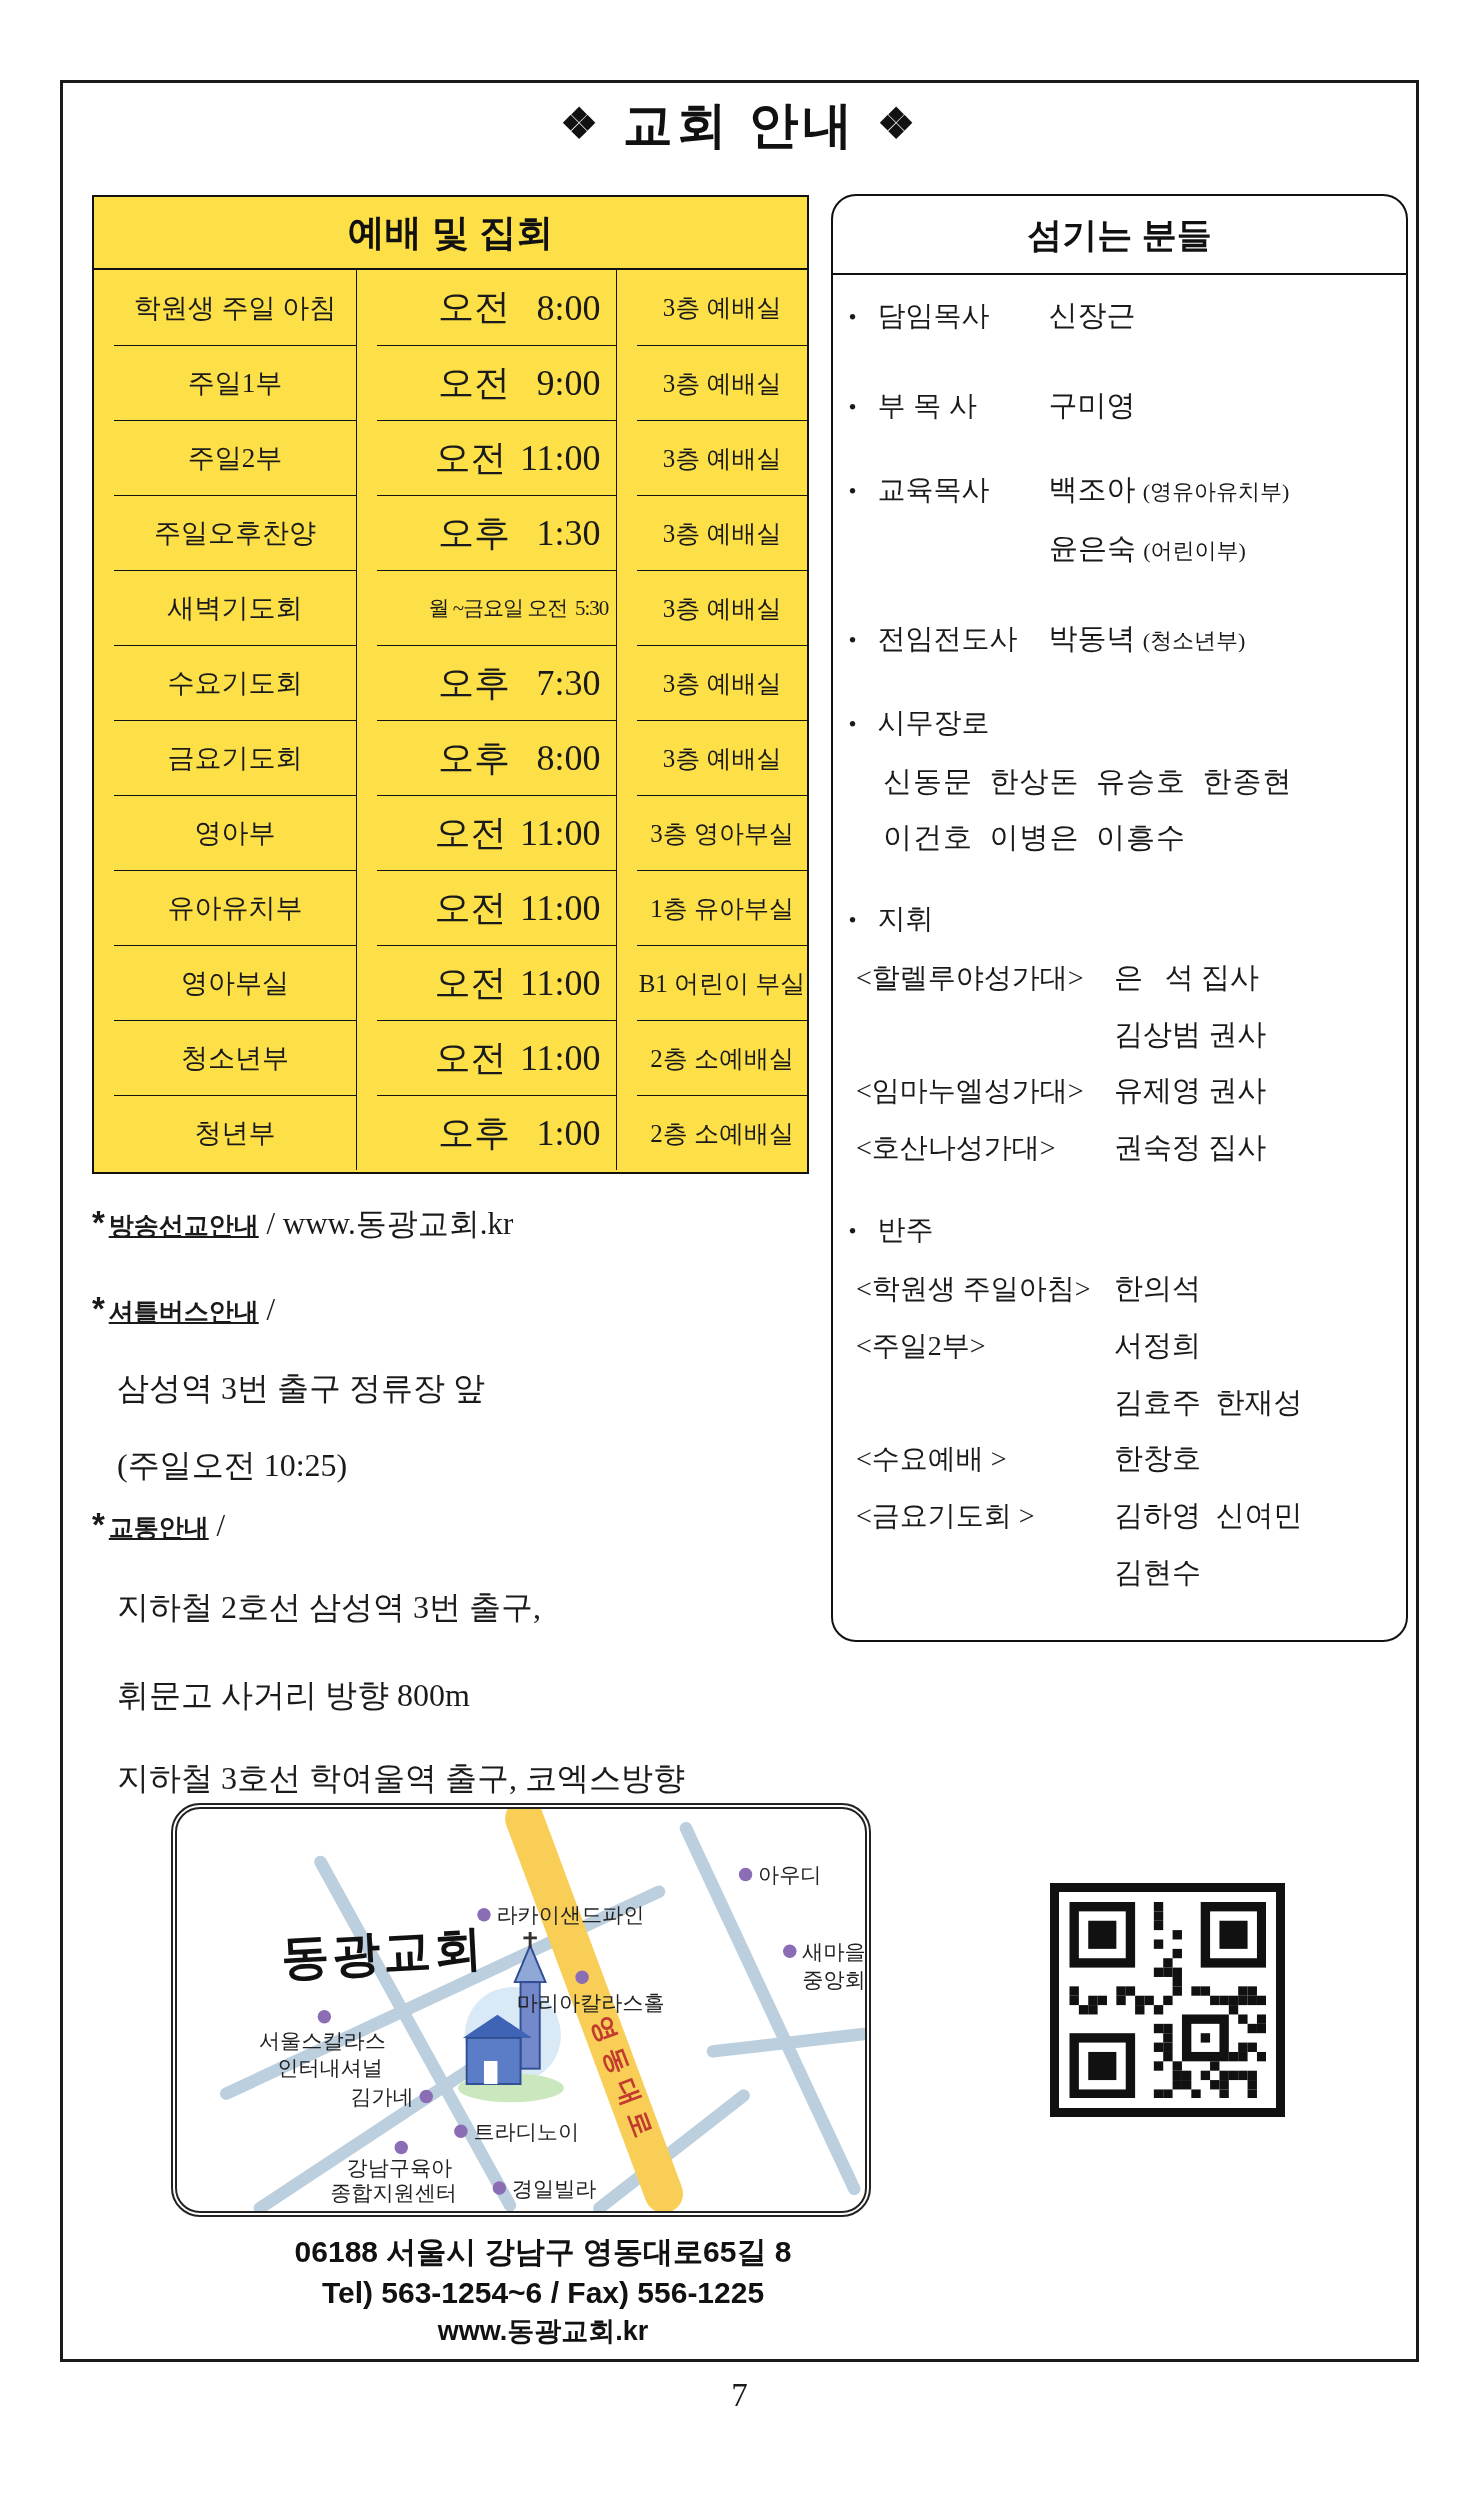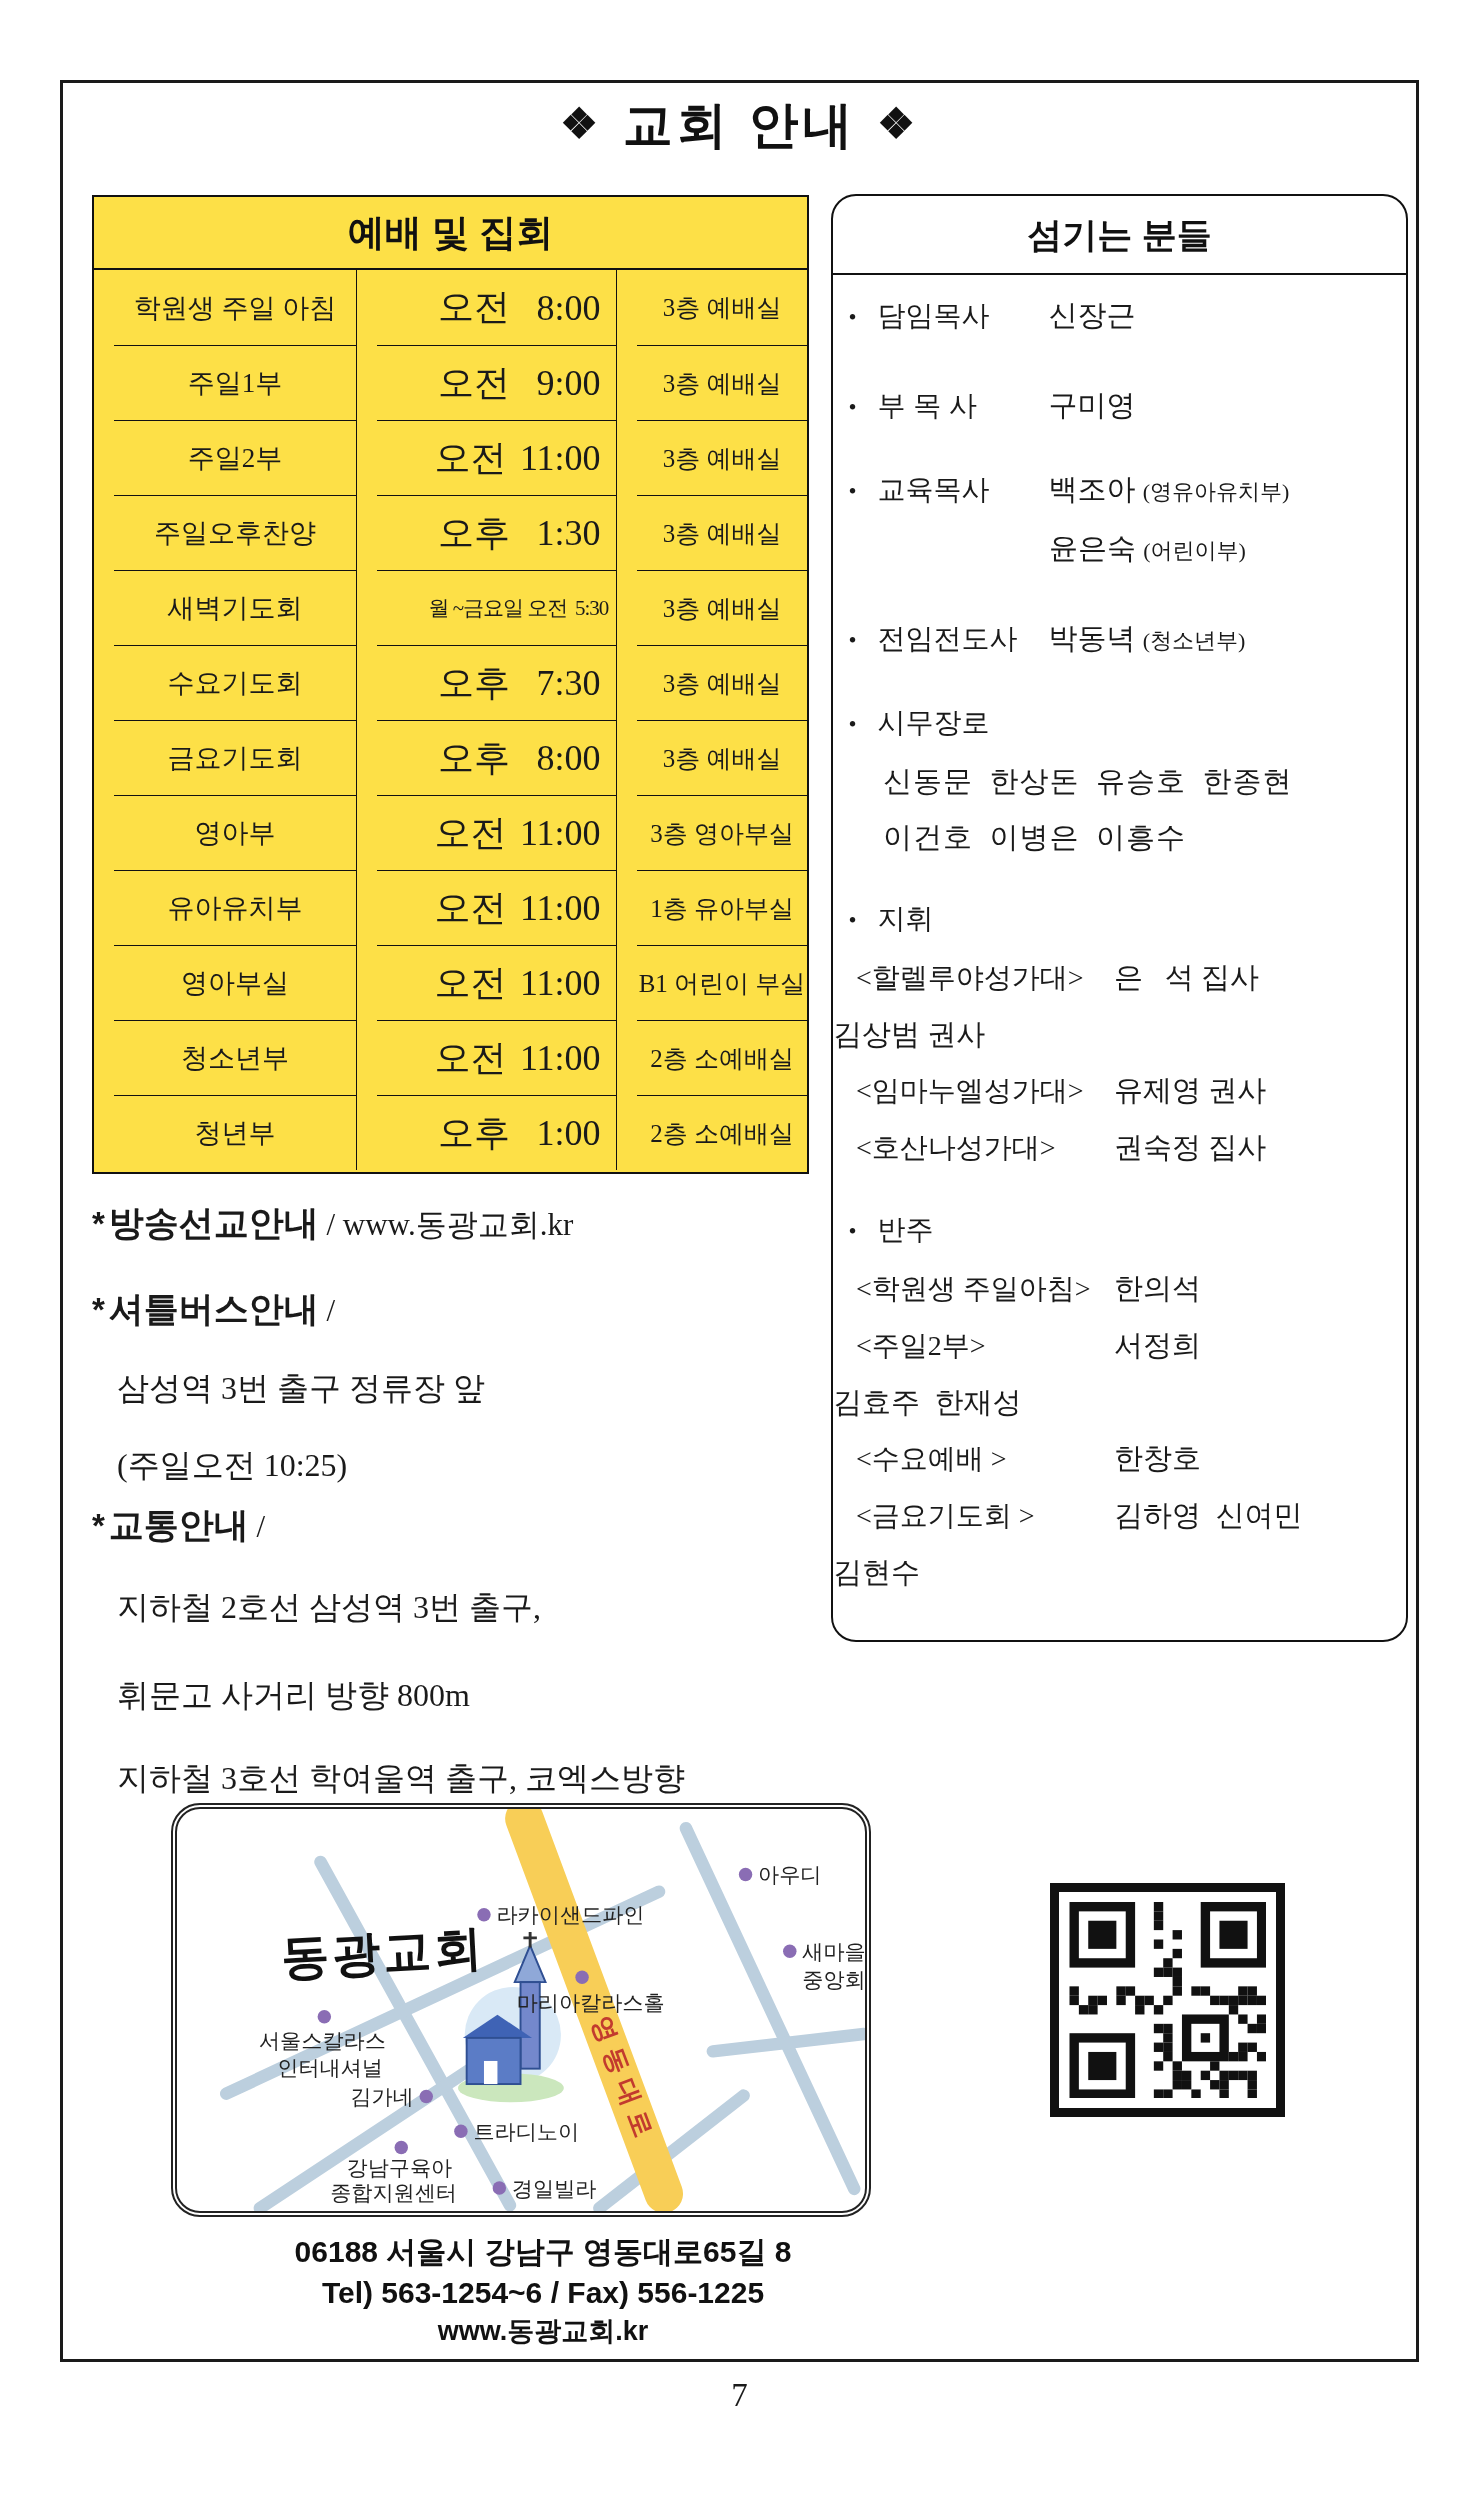--- a/index.html
+++ b/index.html
@@ -33,33 +33,33 @@
   
   .servants{position:absolute;left:831px;top:194px;width:577px;height:1448px;
         border:2.9px solid #111;border-radius:25px;box-sizing:border-box;background:#fff;}
   .servants-header{height:77px;line-height:77px;text-align:center;border-bottom:2.9px solid #111;
         font-family:"Liberation Sans",sans-serif;font-weight:bold;font-size:35px;color:#111;}
   .servants-body{padding-top:11.6px;}
   .s-line{min-height:56px;line-height:56px;font-size:29px;white-space:pre;color:#1a1a1a;}
   .s-line.role,.s-line.role-only{padding-left:15.4px;}
   .s-line.group{padding-left:23px;}
   .s-line.cont-role{padding-left:216px;}
-  .s-line.cont-group{}
+  .s-line.cont-group{padding-left:281px;}
   .s-line.names{padding-left:50px;letter-spacing:1px;}
   .s-bullet{display:inline-block;width:29px;font-size:23px;}
   .s-label{display:inline-block;width:171px;font-family:"Liberation Sans",sans-serif;font-size:28px;}
   .s-glabel{display:inline-block;width:258px;font-size:28px;}
   .s-note{font-size:22px;}
   .g-m{margin-top:31px;} .g-s{margin-top:25px;}
 
   
   .info{position:absolute;left:92px;top:1200px;width:719px;}
   .i-line{line-height:46px;white-space:pre;font-size:32px;}
   .i-star{font-family:"Liberation Sans",sans-serif;font-weight:bold;font-size:33px;padding-right:3.9px;}
-  .i-label{font-family:"Liberation Sans",sans-serif;font-weight:bold;font-size:35px;}
+  .i-label{font-family:"Liberation Sans",sans-serif;font-weight:bold;font-size:25px;text-decoration:underline;}
   .i-rest{font-size:31px;}
   .i-plain{padding-left:25px;}
 
   
   .map-box{position:absolute;left:171px;top:1803px;width:700px;height:414px;
         border:6.7px double #222;border-radius:29px;box-sizing:border-box;background:#fff;overflow:hidden;}
   .map-box svg{display:block;width:100%;height:100%;}
 
   
   .qr{position:absolute;left:1050px;top:1883px;width:235px;height:234px;box-sizing:border-box;

